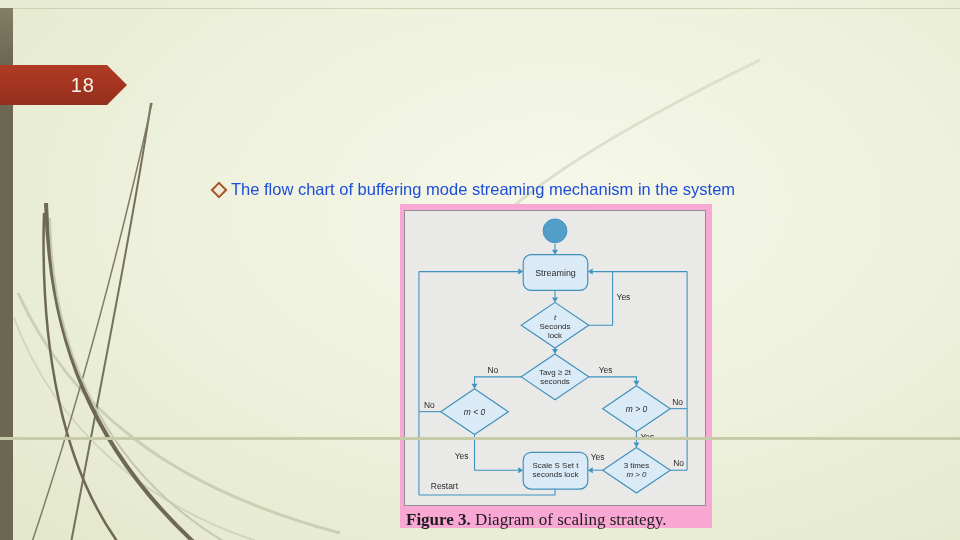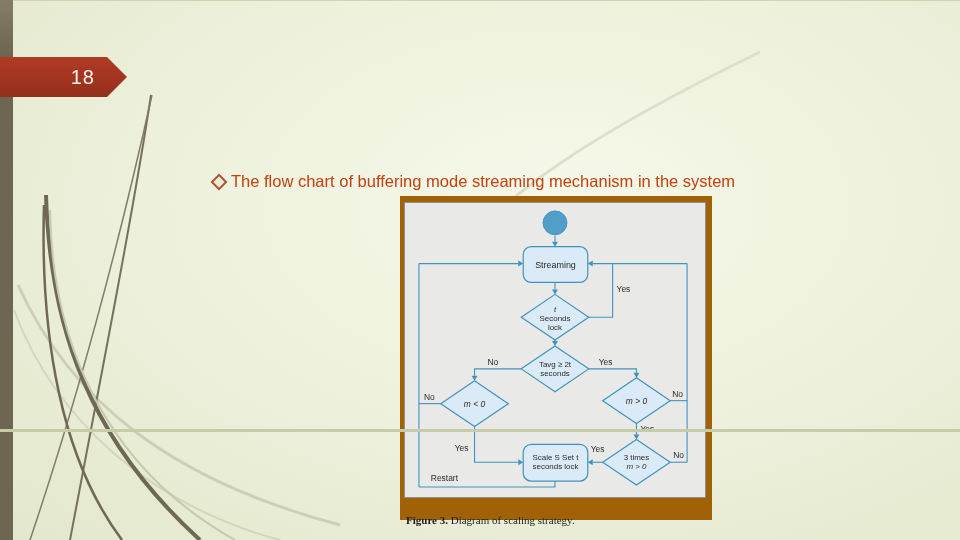--- a/index.html
+++ b/index.html
@@ -1,21 +1,21 @@
 <!DOCTYPE html>
 <html><head>
 <meta charset="utf-8">
 <style>
   html,body{margin:0;padding:0;}
   body{
     width:960px;height:540px;overflow:hidden;position:relative;
     font-family:"Liberation Sans","DejaVu Sans",sans-serif;
     background:radial-gradient(ellipse at 58% 38%, #f6f8ea 0%, #eef1dc 48%, #e3e7cb 100%);
   }
-  .slide{position:absolute;inset:0;width:960px;height:432px;}
+  .slide{position:absolute;inset:0;width:960px;height:432px;margin-top:8px;}
   .edge-top{position:absolute;left:0;top:0;width:960px;height:1px;background:#cfd3b4;}
   .edge-bottom{position:absolute;left:0;bottom:0;width:960px;height:3px;background:#c7cba9;}
   .left-bar{
     position:absolute;left:0;top:0;width:13px;height:540px;
     background:linear-gradient(180deg,#847e67 0%,#6d6752 10%,#6d6752 100%);
   }
   .deco{position:absolute;left:0;top:0;pointer-events:none;}
   .page-badge{
     position:absolute;left:0;top:57px;width:127px;height:40px;
     background:linear-gradient(180deg,#b03b24 0%,#a23420 55%,#93301c 100%);
@@ -29,32 +29,32 @@
     font-size:33px;color:#31312a;letter-spacing:0.5px;
   }
   .bullet-row{
     position:absolute;left:213px;top:171px;width:640px;
     display:flex;align-items:flex-start;
   }
   .bullet-icon{
     width:8px;height:8px;margin-top:5px;margin-right:6px;flex:0 0 auto;
     border:2px solid #a8542f;background:#f0e9d4;transform:rotate(45deg);
   }
-  .bullet-text{font-size:16.5px;color:#c2410c;line-height:21px;}
+  .bullet-text{font-size:16.5px;color:#1d4ed8;line-height:21px;}
   .figure-wrap{
     position:absolute;left:400px;top:196px;width:312px;height:324px;
-    background:#a16207;box-sizing:border-box;padding:6px 5px 0 4px;
+    background:#f9a8d4;box-sizing:border-box;padding:6px 5px 0 4px;
   }
   .chart-panel{
     width:302px;height:296px;background:#e9e9e7;border:1px solid #8f8f8f;
     box-sizing:border-box;
   }
   .caption{
     font-family:"Liberation Serif","DejaVu Serif",serif;
-    font-size:11px;color:#1d1d1d;padding:16px 0 0 2px;white-space:nowrap;
+    font-size:17px;color:#1d1d1d;padding:4px 0 0 2px;white-space:nowrap;
   }
   .caption .cap-label{font-weight:bold;}
   svg text{font-family:"Liberation Sans","DejaVu Sans",sans-serif;fill:#2b2b2b;}
   .node-label{font-size:8.5px;}
   .edge-label{font-size:8.5px;fill:#3a3a3a;}
   .var{font-style:italic;}
 </style>
 </head>
 <body>
 

